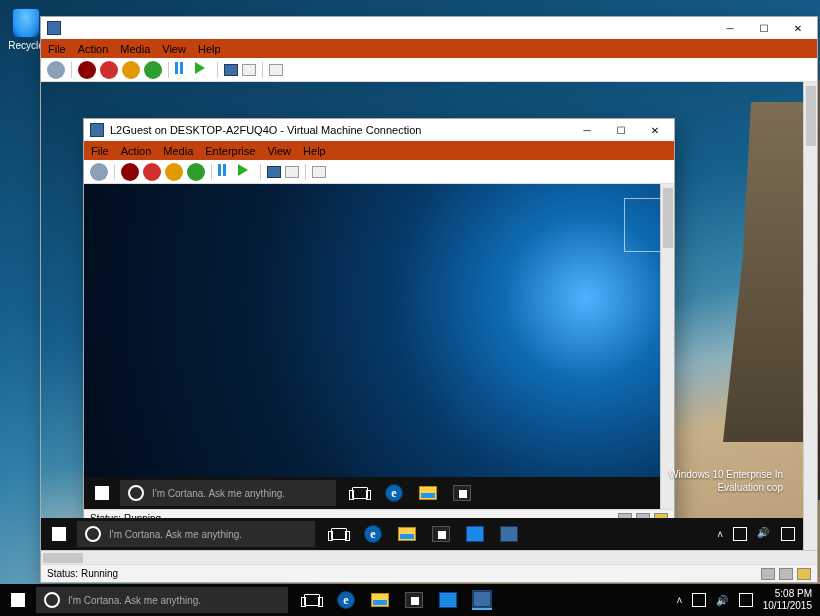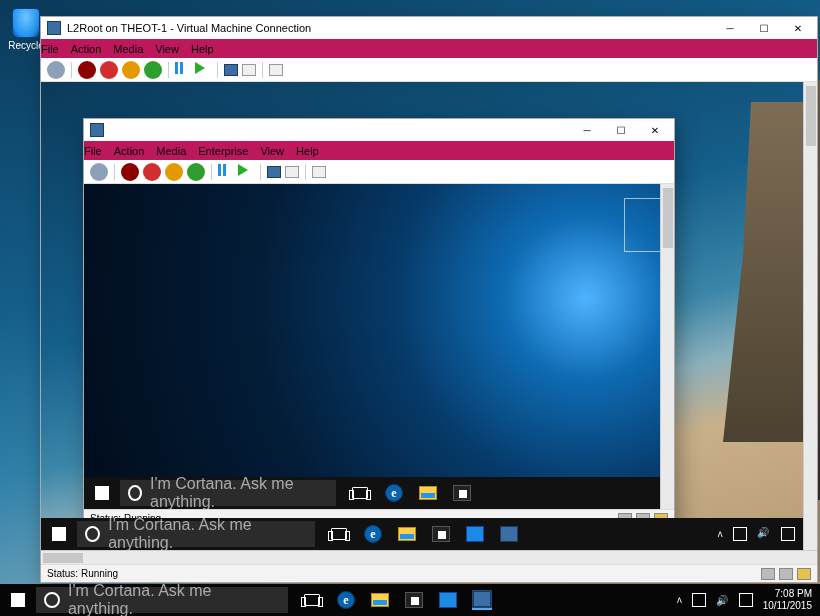--- a/index.html
+++ b/index.html
@@ -8,21 +8,21 @@
 
 .rock { position:absolute; right:0; top:80px; width:110px; height:420px; background:linear-gradient(180deg,#7d6d55 0%,#5e4f3a 60%,#3c3628 100%); clip-path:polygon(30% 0,100% 0,100% 100%,0 100%,20% 40%); }
 .recycle { position:absolute; top:8px; left:8px; width:36px; height:44px; color:#fff; font-size:10px; text-align:center; }
 .recycle .bin { width:28px; height:30px; margin:0 auto 2px; background:radial-gradient(ellipse at 50% 30%,#6ec6ff 0%,#2196f3 70%,#0d47a1 100%); border-radius:4px 4px 6px 6px; border:1px solid #0b3e7a; }
 
 .win { position:absolute; background:#fff; border:1px solid #aaa; box-shadow:4px 6px 20px rgba(0,0,0,.35); display:flex; flex-direction:column; }
 .titlebar { height:22px; display:flex; align-items:center; padding:0 2px 0 6px; background:#fff; font-size:11px; color:#000; }
 .titlebar .tico { width:14px; height:14px; margin-right:6px; background:#3a6ea5; border:1px solid #1f3b58; }
 .titlebar .gap { flex:1; }
 .titlebar .wb { width:34px; height:22px; display:flex; align-items:center; justify-content:center; font-size:10px; color:#000; }
-.menubar { height:19px; display:flex; align-items:center; gap:12px; padding:0 0; font-size:11px; color:#000; background:#be185d; }
+.menubar { height:19px; display:flex; align-items:center; gap:12px; padding:0 7px; font-size:11px; color:#000; background:#c2410c; }
 .toolbar { height:24px; display:flex; align-items:center; gap:4px; padding:0 6px; background:#fff; border-bottom:1px solid #e0e0e0;}
 .tb-btn { width:18px; height:18px; border-radius:50%; display:flex; align-items:center; justify-content:center; font-size:9px; color:#fff; }
 .tb-sep { width:1px; height:16px; background:#ccc; margin:0 2px;}
 .c-grey{background:#8ca0b8}.c-darkred{background:#8b0000}.c-red{background:#d12f2f}.c-orange{background:#e39a00}.c-green{background:#2e9e2e}
 .tb-ico { width:16px; height:16px; }
 .pause{display:flex;gap:2px}.pause span{width:3px;height:12px;background:#1f8fe8}
 .play{width:0;height:0;border-left:10px solid #25b025;border-top:6px solid transparent;border-bottom:6px solid transparent}
 .snap{width:14px;height:12px;background:#3a6ea5;border:1px solid #1f3b58}
 .undo,.snap2{width:14px;height:12px;border:1px solid #999;background:#f0f0f0}
 .client { flex:1; position:relative; overflow:hidden; background:#fff;}
@@ -37,21 +37,21 @@
 .vm1{left:40px;top:16px;width:778px;height:567px}
 
 .g1-desk{position:absolute;inset:0 14px 0 0;background:linear-gradient(165deg,#0a3a5a 0%,#155f8c 40%,#3b86a8 58%,#8bb0bc 68%,#c8b089 78%,#b89d77 100%)}
 .g1-rock{position:absolute;right:0;top:20px;width:80px;height:340px;background:linear-gradient(180deg,#7d6d55,#4c4130);clip-path:polygon(35% 0,100% 0,100% 100%,0 100%,25% 45%)}
 .wm{position:absolute;right:20px;bottom:56px;color:#fff;font-size:10px;text-align:right;line-height:13px;text-shadow:0 1px 2px rgba(0,0,0,.6)}
 
 .taskbar{position:absolute;left:0;right:0;height:32px;background:#111;display:flex;align-items:center;color:#fff}
 .tb-start{width:36px;height:32px;display:flex;align-items:center;justify-content:center}
 .winlogo{width:14px;height:14px;background:conic-gradient(#fff 0 25%,#fff 0 50%,#fff 0 75%,#fff 0 100%);mask:linear-gradient(#000,#000);display:grid;grid-template-columns:1fr 1fr;grid-template-rows:1fr 1fr;gap:1px}
 .winlogo span{background:#fff}
-.search{height:26px;background:#2b2b2b;display:flex;align-items:center;gap:8px;padding:0 8px;color:#aaa;font-size:16px}
+.search{height:26px;background:#2b2b2b;display:flex;align-items:center;gap:8px;padding:0 8px;color:#aaa;font-size:10px}
 .ocircle{width:16px;height:16px;border:2px solid #fff;border-radius:50%}
 .t-icons{display:flex;align-items:center;gap:14px;margin-left:14px}
 .ti{width:20px;height:20px;display:flex;align-items:center;justify-content:center}
 .taskview{border:1.5px solid #fff;width:16px;height:12px;border-radius:1px;position:relative}
 .taskview::before{content:"";position:absolute;left:-4px;top:2px;width:3px;height:8px;border:1px solid #fff}
 .taskview::after{content:"";position:absolute;right:-4px;top:2px;width:3px;height:8px;border:1px solid #fff}
 .edge{width:18px;height:18px;border-radius:50%;background:#0a63b1;border:1px solid #053c6b;position:relative}
 .edge::after{content:"e";position:absolute;inset:0;display:flex;align-items:center;justify-content:center;color:#fff;font-weight:bold;font-size:12px;font-family:Georgia,serif}
 .explorer{width:18px;height:14px;background:#ffcf4d;border:1px solid #b98e00;position:relative}
 .explorer::after{content:"";position:absolute;left:1px;right:1px;bottom:1px;height:5px;background:#2196f3}
@@ -76,21 +76,20 @@
 <div class="rock"></div>
 
 <div class="recycle">
   <div class="bin"></div>
   <div>Recycle</div>
 </div>
 
 <div class="win vm1">
   <div class="titlebar">
     <div class="tico"></div>
-    <span>L2Root on THEOT-1 - Virtual Machine Connection</span>
     <div class="gap"></div>
     <div class="wb">─</div>
     <div class="wb">☐</div>
     <div class="wb close">✕</div>
   </div>
   <div class="menubar">
     <span>File</span>
     <span>Action</span>
     <span>Media</span>
     <span>View</span>
@@ -117,20 +116,21 @@
     <div class="tb-sep"></div>
     <div class="tb-ico snap2"></div>
   </div>
   <div class="client">
     <div class="g1-desk">
       <div class="g1-rock"></div>
 
       <div class="win vm2">
         <div class="titlebar">
           <div class="tico"></div>
+          <span>L2Guest on DESKTOP-A2FUQ4O - Virtual Machine Connection</span>
           <div class="gap"></div>
           <div class="wb">─</div>
           <div class="wb">☐</div>
           <div class="wb close">✕</div>
         </div>
         <div class="menubar">
           <span>File</span>
           <span>Action</span>
           <span>Media</span>
           <span>Enterprise</span>
@@ -197,20 +197,24 @@
         <div class="statusbar">
           <span>Status:</span>&nbsp;
           <span>Running</span>
           <div class="gap"></div>
           <div class="sico"></div>
           <div class="sico"></div>
           <div class="sico" style="background:#e6c24d"></div>
         </div>
       </div>
 
+      <div class="wm">
+        <div>Windows 10 Enterprise In</div>
+        <div>Evaluation cop</div>
+      </div>
 
       <div class="taskbar" style="bottom:0">
         <div class="tb-start">
             <div class="winlogo">
               <span></span>
               <span></span>
               <span></span>
               <span></span>
             </div>
           </div>
@@ -295,17 +299,17 @@
     <div class="ti" style="background:#194a78;border-bottom:2px solid #5aa9e6">
         <div class="vmc"></div>
       </div>
   </div>
   <div class="tray">
     <span class="up">˄</span>
     <div class="net"></div>
     <span>🔊</span>
     <div class="act"></div>
     <div class="clock">
-      <div>7:08 PM</div>
+      <div>5:08 PM</div>
       <div>10/11/2015</div>
     </div>
   </div>
 </div>
 
 </body></html>

